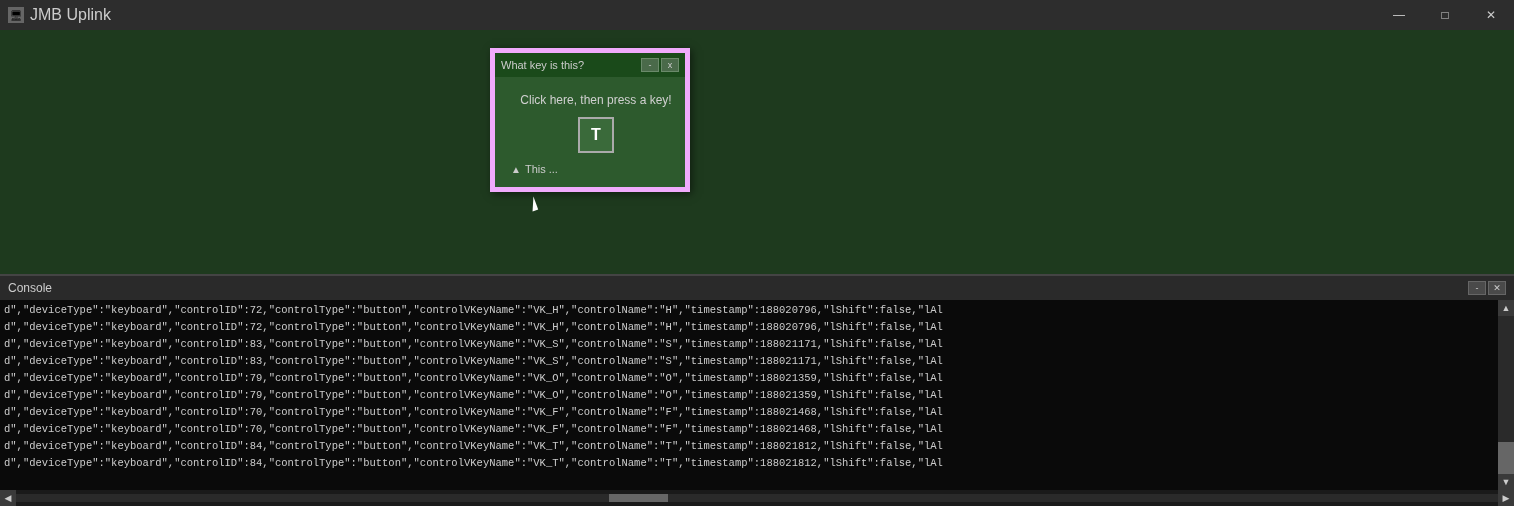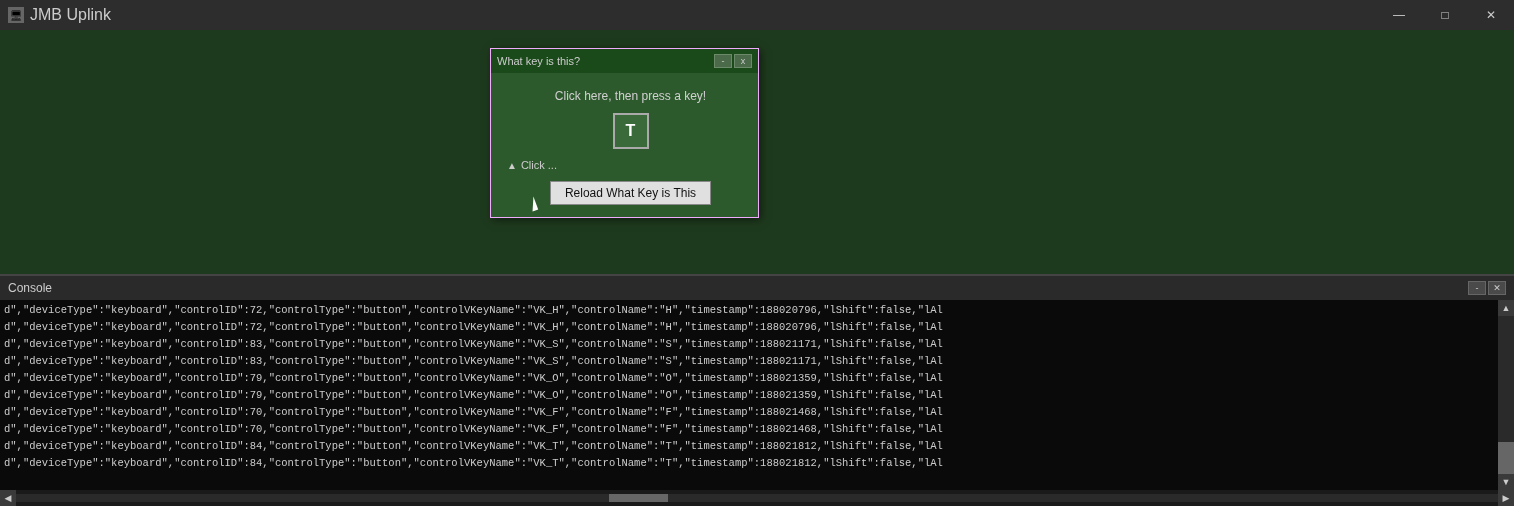--- a/index.html
+++ b/index.html
@@ -62,23 +62,23 @@
       height: calc(506px - 30px);
       background: #1e3a1e;
       position: relative;
     }
 
     
     .dialog-window {
       position: absolute;
       left: 490px;
       top: 18px;
-      width: 269px;
+      width: 200px;
       background: #2d5a2d;
-      border: 1px solid #f0abfc;
+      border: 5px solid #f0abfc;
       box-shadow: 2px 2px 8px rgba(0,0,0,0.5);
     }
     .dialog-titlebar {
       width: 100%;
       height: 24px;
       background: #1a4a1a;
       display: flex;
       align-items: center;
       justify-content: space-between;
       padding: 0 6px;
@@ -320,23 +320,22 @@
       <div class="dialog-titlebar-controls">
         <div class="dialog-btn">-</div>
         <div class="dialog-btn">x</div>
       </div>
     </div>
     <div class="dialog-content">
       <span class="click-instruction">Click here, then press a key!</span>
       <div class="key-display-box">T</div>
       <div class="more-section">
         <span class="more-arrow">▲</span>
-        <span>Click ...</span>
+        <span>This ...</span>
       </div>
-      <button class="reload-btn">Reload What Key is This</button>
     </div>
   </div>
 
   <div class="cursor"></div>
 
 </div>
 
 <div class="console-panel">
   <div class="console-titlebar">
     <span class="console-title">Console</span>

